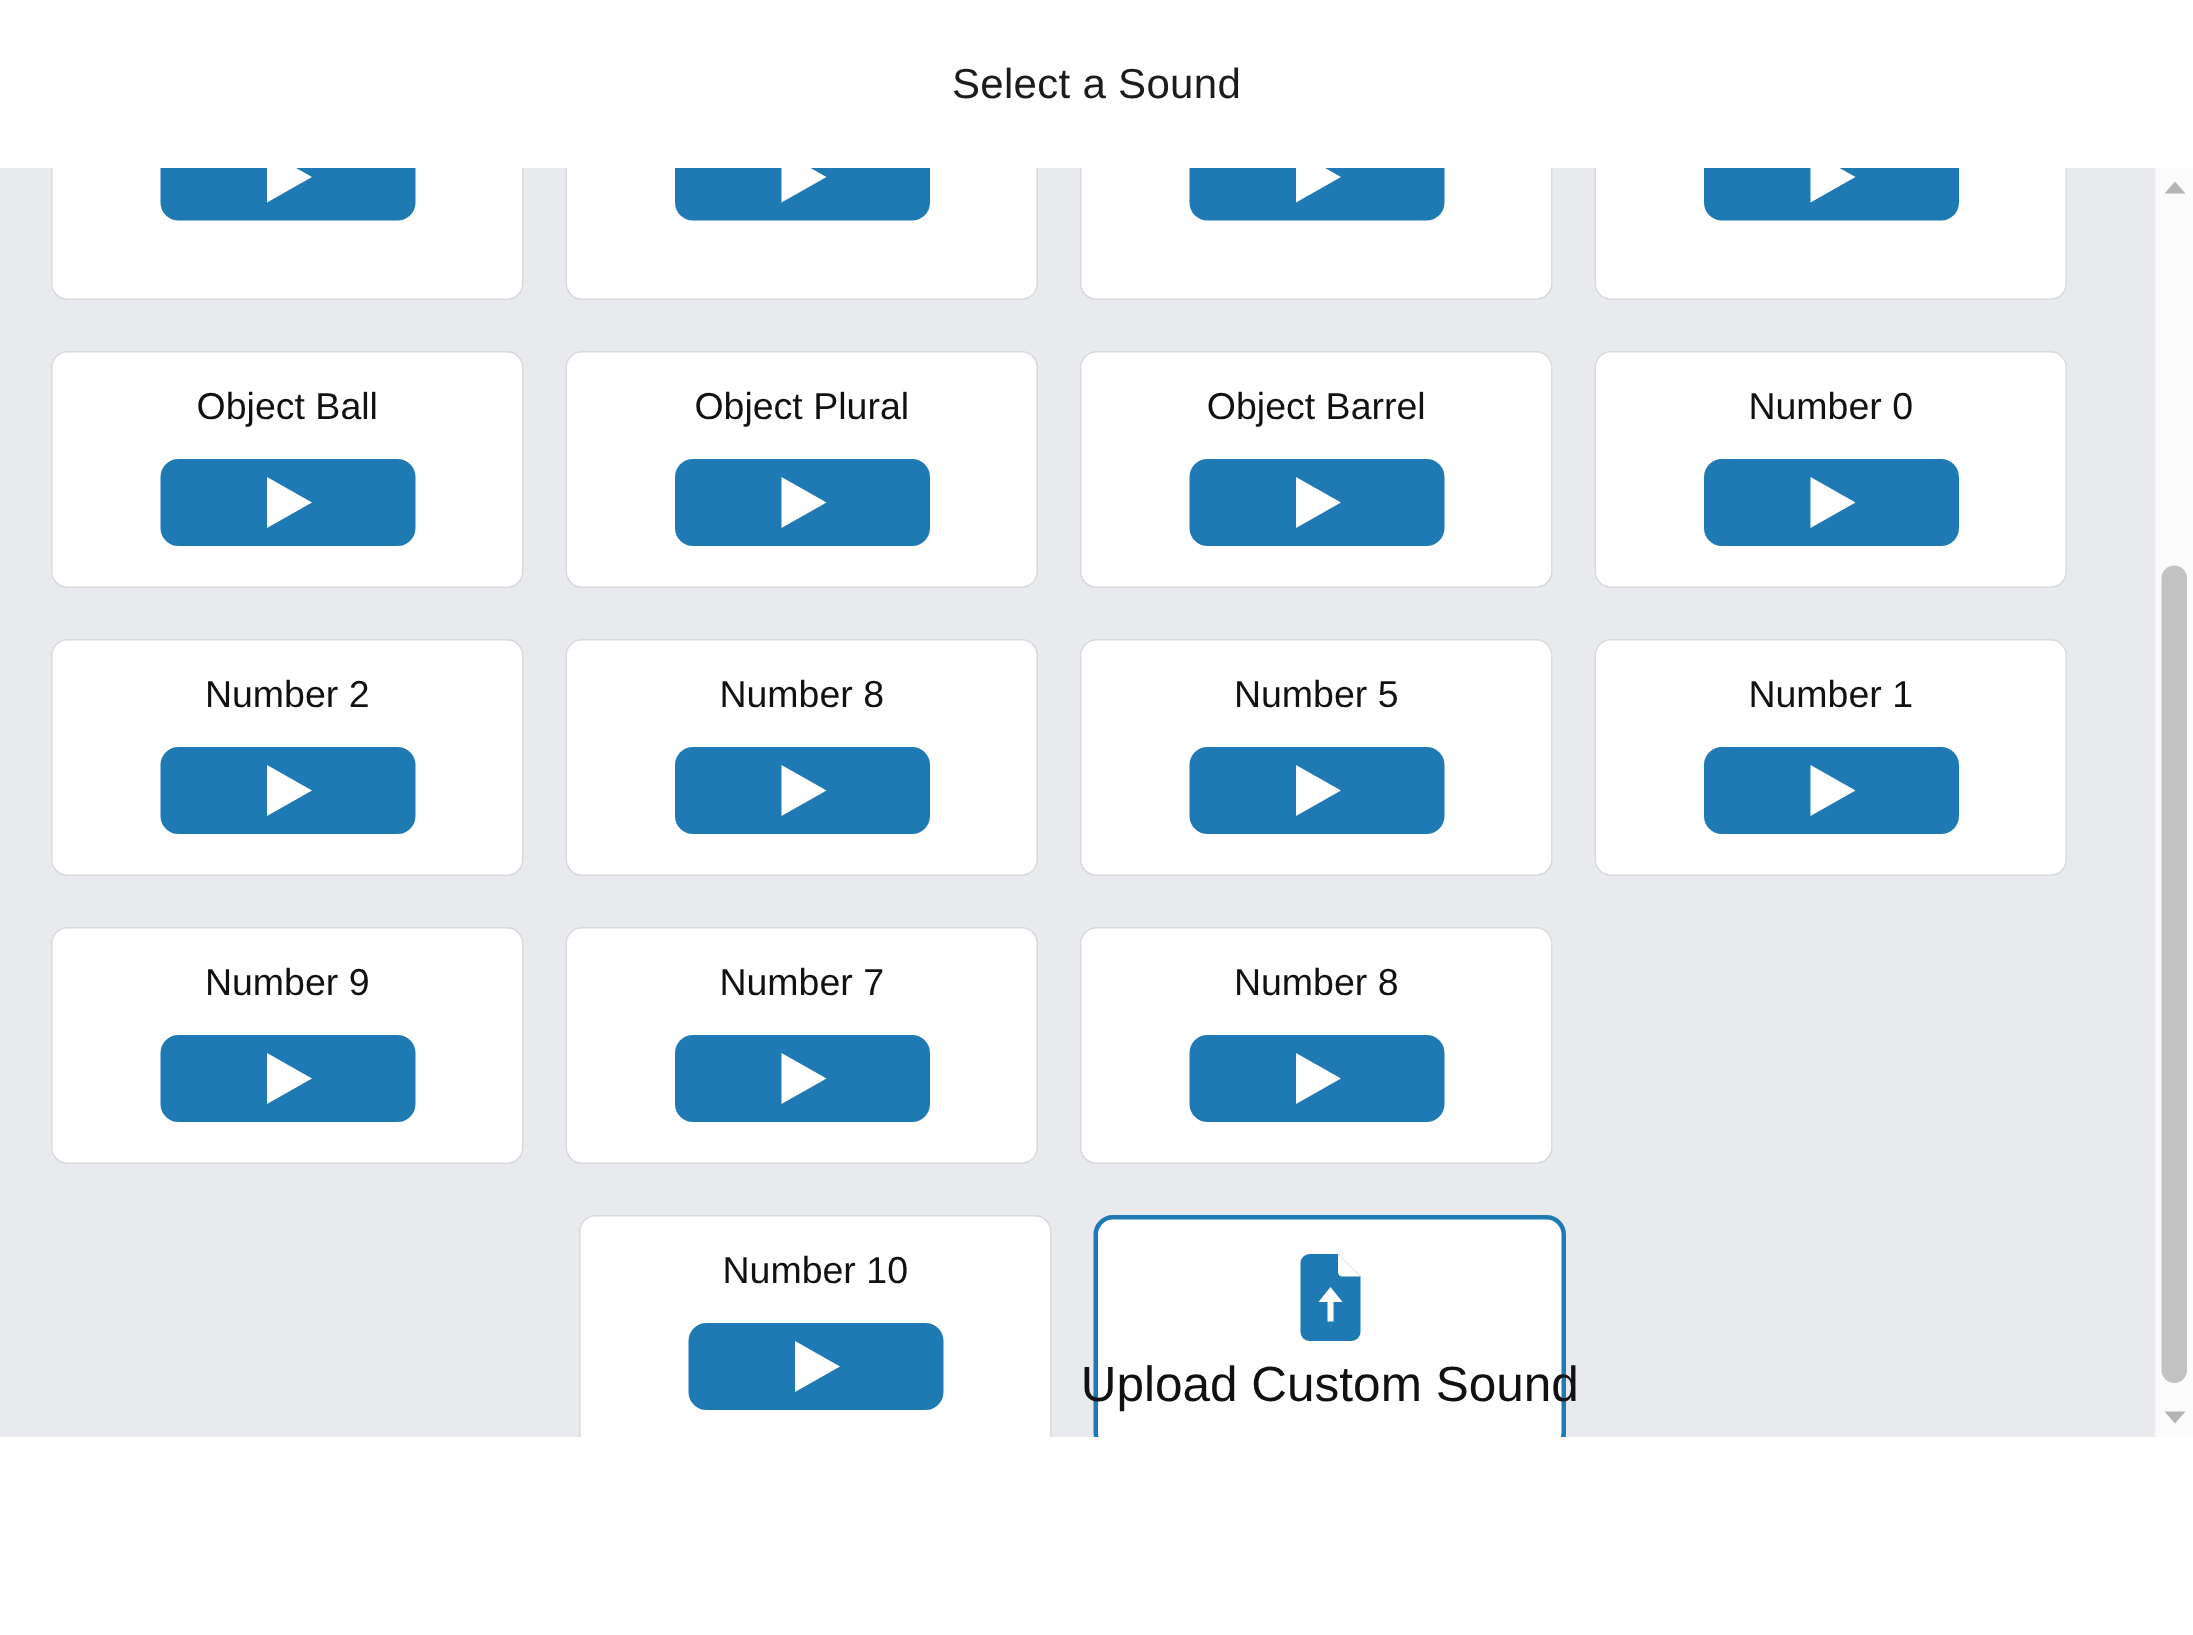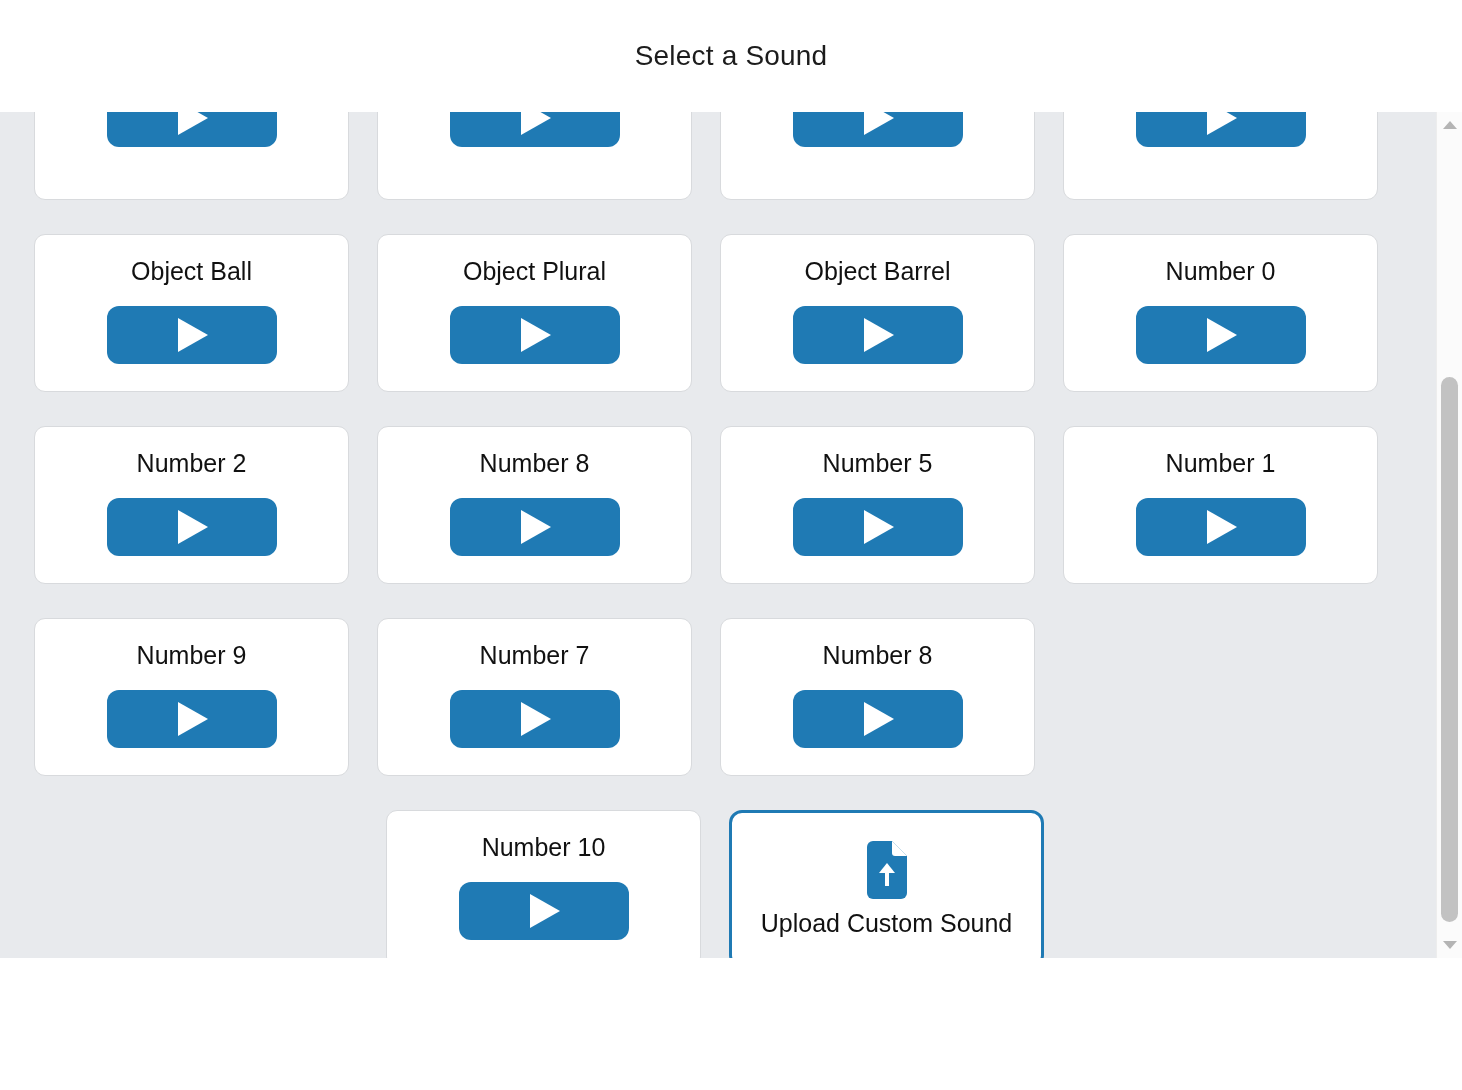--- a/index.html
+++ b/index.html
@@ -106,21 +106,21 @@
     border-radius: 13px;
     box-sizing: border-box;
     display: flex;
     flex-direction: column;
     align-items: center;
     justify-content: center;
     cursor: pointer;
   }
   .upload-icon { margin-bottom: 10px; display: block; }
   .upload-label {
-    font-size: 25px;
+    font-size: 33px;
     color: #111111;
     white-space: nowrap;
   }
 
   
   .scrollbar {
     position: absolute;
     right: 0;
     top: 112px;
     width: 26px;

